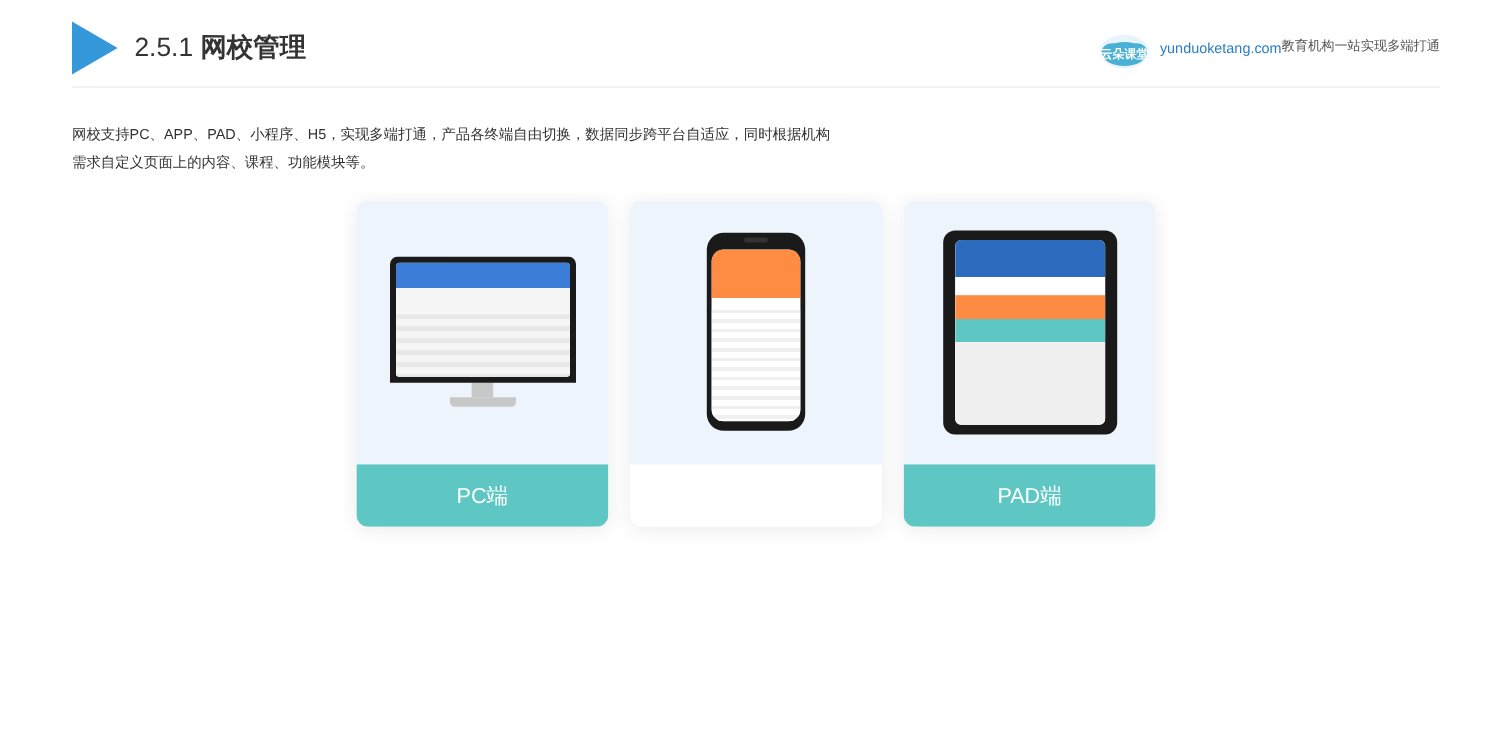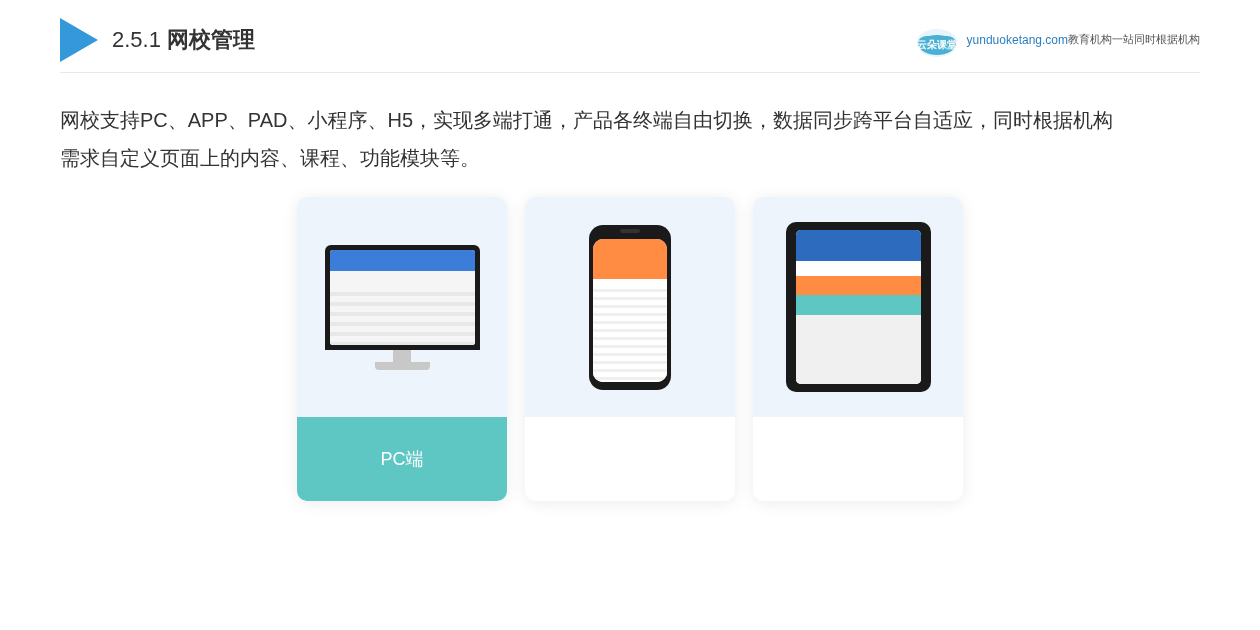--- a/index.html
+++ b/index.html
@@ -66,21 +66,21 @@
     }
 
     .brand-text .brand-site {
       color: #2b7ec1;
       font-size: 12px;
     }
 
     
     .body-text {
       margin: 28px 0 20px 0;
-      font-size: 20px;
+      font-size: 12px;
       color: #333;
       line-height: 1.9;
     }
 
     
     .cards-container {
       display: flex;
       gap: 18px;
       margin-top: 10px;
       justify-content: center;
@@ -103,21 +103,21 @@
       align-items: center;
       justify-content: center;
       padding: 20px 16px;
     }
 
     .card-label {
       background: #5ec7c4;
       color: #fff;
       text-align: center;
       font-size: 18px;
-      padding: 30px 0;
+      padding: 14px 0;
       font-weight: 400;
     }
 
     
     
     .pc-monitor {
       display: flex;
       flex-direction: column;
       align-items: center;
     }
@@ -311,21 +311,21 @@
 
         <ellipse cx="22" cy="24" rx="18" ry="10" fill="#4ab0d4"></ellipse>
         <ellipse cx="12" cy="22" rx="9" ry="7" fill="#4ab0d4"></ellipse>
         <ellipse cx="32" cy="22" rx="9" ry="7" fill="#4ab0d4"></ellipse>
 
         <text x="22" y="27" text-anchor="middle" fill="white" font-size="10" font-family="Microsoft YaHei,sans-serif" font-weight="bold">云朵课堂</text>
       </svg>
       <div class="brand-text">
         <span class="brand-site">yunduoketang.com</span>
         <span>教育机构一站</span>
-        <span>同时根据机构</span>
+        <span>实现多端打通</span>
       </div>
     </div>
   </div>
 
   <div class="body-text">
     <span>网校支持PC、APP、PAD、小程序、H5，实现多端打通，产品各终端自由切换，数据同步跨平台自适应，同时根据机构</span><br>
     <span>需求自定义页面上的内容、课程、功能模块等。</span>
   </div>
 
   <div class="cards-container">
@@ -356,18 +356,19 @@
     </div>
 
     <div class="card">
       <div class="card-image-area bg-light">
         <div class="tablet-mockup">
           <div class="tablet-screen">
             <div class="tablet-screen-inner"></div>
           </div>
         </div>
       </div>
+      <div class="card-label">PAD端</div>
     </div>
 
 
 
   </div>
 </div>
 
 </body></html>

